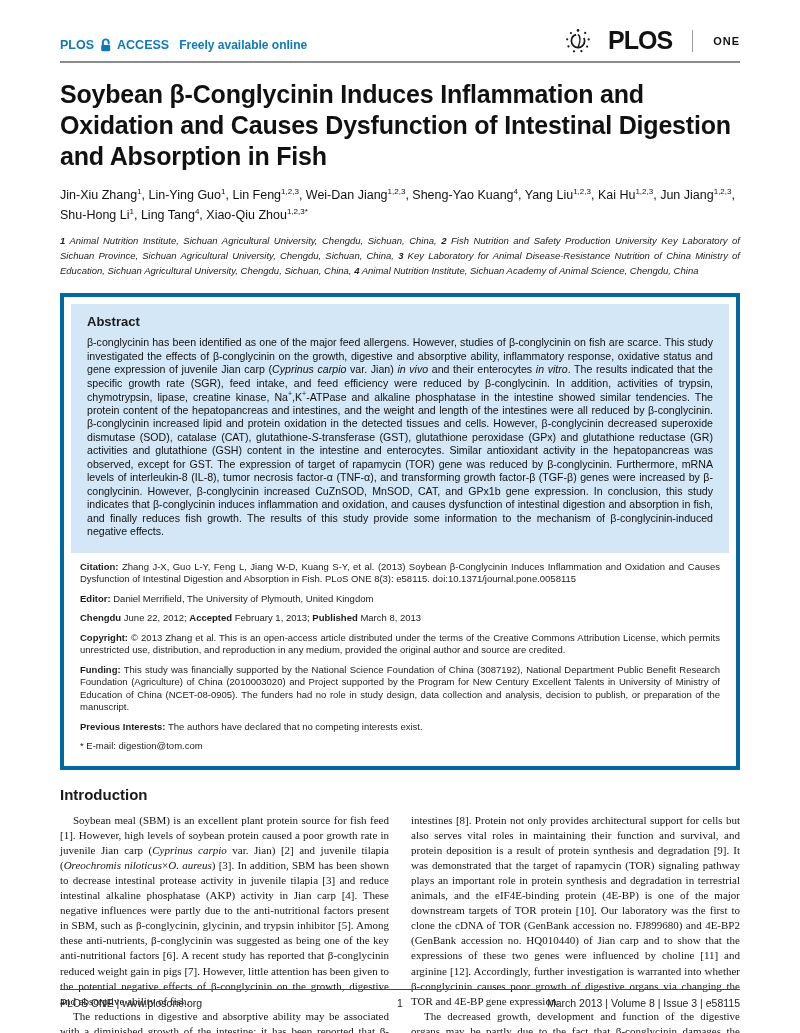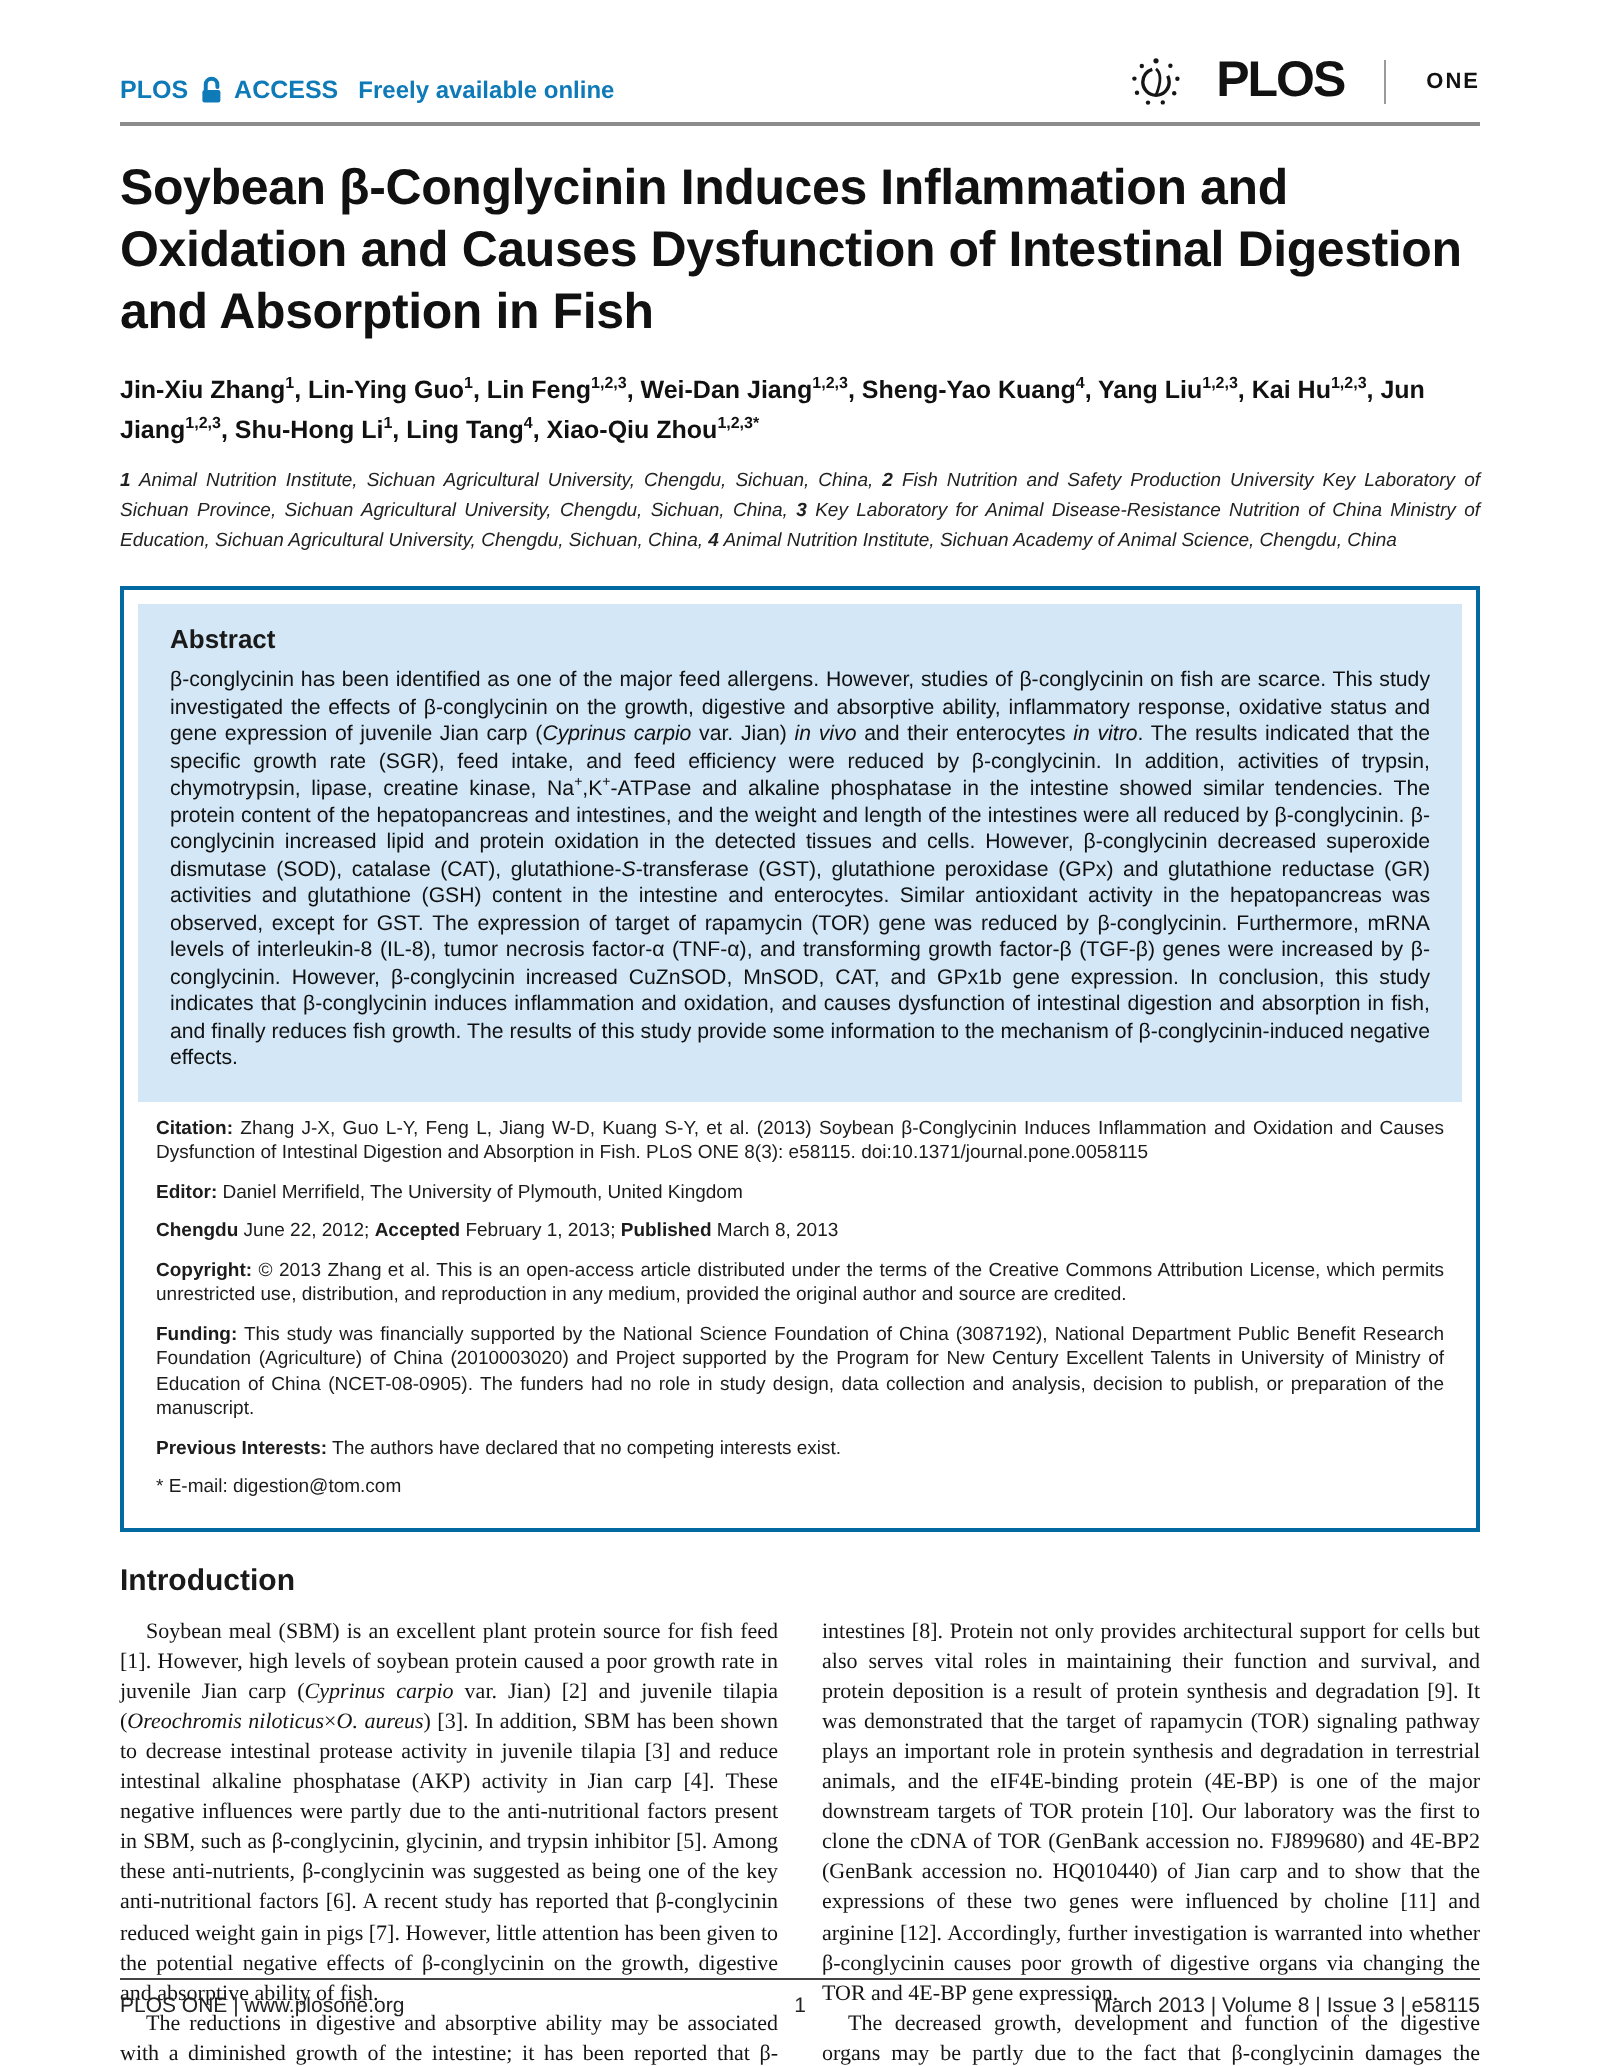--- a/index.html
+++ b/index.html
@@ -35,32 +35,32 @@
   .hdr-rule { border: none; border-top: 2px solid #8c8c8c; margin-top: 2px; }
 
   
   .title {
     margin-top: 16px;
     font-size: 25px; font-weight: bold; line-height: 1.24; color: #111;
     letter-spacing: -0.2px;
   }
   .authors {
     margin-top: 14px;
-    font-size: 12.5px; font-weight: bold; line-height: 1.55; color: #111;
+    font-size: 12.5px; font-weight: normal; line-height: 1.55; color: #111;
   }
   .authors sup { font-size: 8px; }
   .affils {
     margin-top: 9px;
     font-size: 9.5px; line-height: 1.55; text-align: justify; color: #222; font-style: italic;
   }
 
   
   .box {
     margin-top: 15px;
-    border: 2px solid #0369a1;
+    border: 4px solid #0369a1;
     padding: 7px 7px 4px 7px;
   }
   .abstract-panel {
     background: #d3e7f6;
     padding: 10px 16px 14px 16px;
   }
   .abstract-panel h2 { font-size: 13px; font-weight: bold; margin-bottom: 7px; }
   .abstract-panel p {
     font-size: 10.6px; line-height: 1.27; text-align: justify; color: #111;
   }

